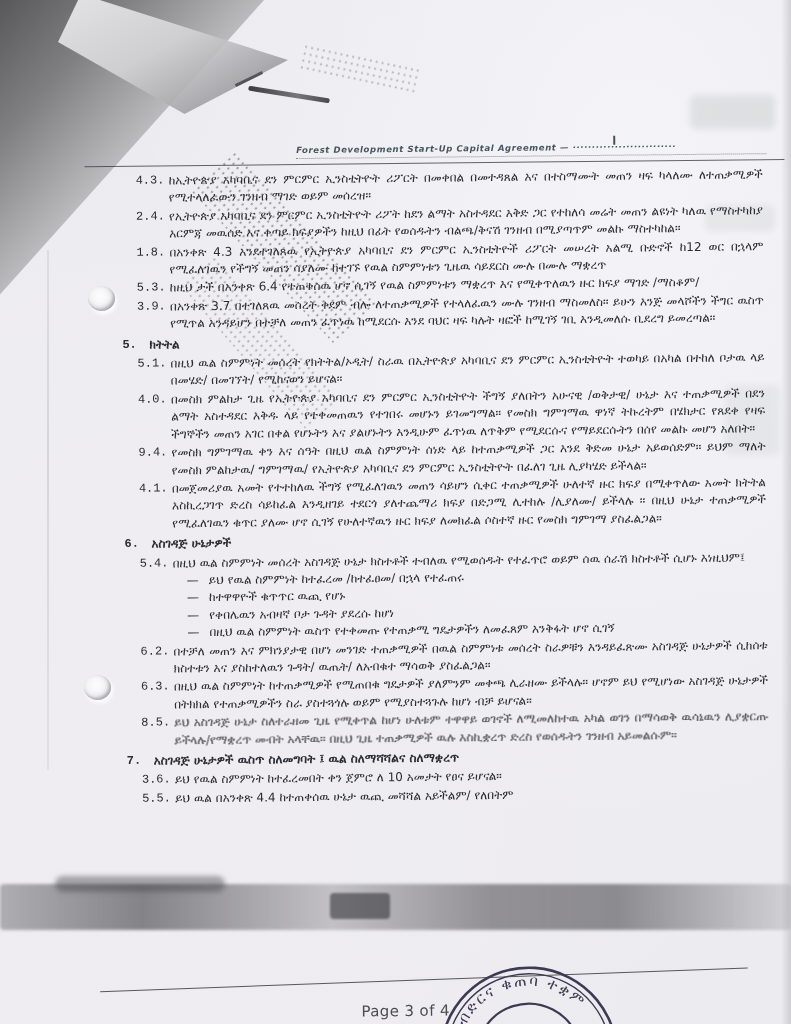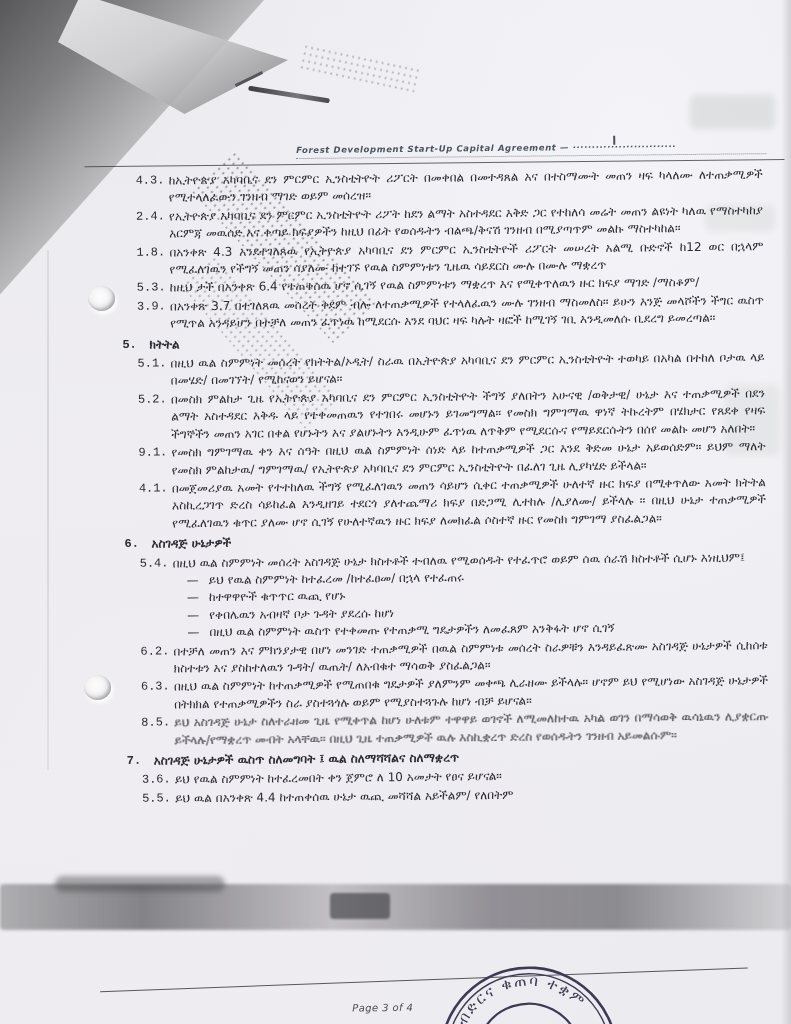--- a/index.html
+++ b/index.html
@@ -98,21 +98,21 @@
       rgba(60,60,64,.55) 78%, rgba(150,150,154,.30) 100%);
     filter:blur(1.6px);border-radius:4px;
   }
   .smudge2{position:absolute;left:55px;top:876px;width:170px;height:16px;
     background:rgba(70,70,74,.45);filter:blur(2.5px);border-radius:8px;}
   .smudge3{position:absolute;left:330px;top:893px;width:60px;height:26px;
     background:rgba(40,40,44,.55);filter:blur(1.2px);border-radius:4px;}
   
   .ftr-rule{position:absolute;left:95px;top:988px;width:648px;height:0;
     border-top:1.4px solid #3c3c42;transform:rotate(-1.5deg);transform-origin:0 0;opacity:.85;}
-  .page-label{position:absolute;left:347px;top:1002px;font-size:10px;color:#4c4c52;letter-spacing:.4px;font-style:italic;}
+  .page-label{position:absolute;left:356px;top:1002px;font-size:15px;color:#4c4c52;letter-spacing:.4px;}
   
   .stamp{position:absolute;left:428px;top:962px;width:190px;height:70px;}
   .stamp svg{overflow:visible;}
 </style>
 </head>
 <body>
 
 <div class="page">
 
   <div class="crease"></div>
@@ -176,27 +176,27 @@
             <div>ክትትል</div>
           </div>
         </div>
         <div class="item sub">
           <span class="num">5.1.</span>
           <div class="body">
             <div>በዚህ ዉል ስምምነት መሰረት የክትትል/ኦዲት/ ስራዉ በኢትዮጵያ አካባቢና ደን ምርምር ኢንስቲትዮት ተወካይ በአካል በተከለ ቦታዉ ላይ በመሄድ/ በመገኘት/ የሚከናወን ይሆናል።</div>
           </div>
         </div>
         <div class="item sub">
-          <span class="num">5.2.</span>
+          <span class="num">4.0.</span>
           <div class="body">
             <div>በመስክ ምልከታ ጊዜ የኢትዮጵያ አካባቢና ደን ምርምር ኢንስቲትዮት ችግኝ ያለበትን አሁናዊ /ወቅታዊ/ ሁኔታ እና ተጠቃሚዎች በደን ልማት አስተዳደር እቅዱ ላይ የተቀመጠዉን የተገበሩ መሆኑን ይገመግማል። የመስክ ግምገማዉ ዋነኛ ትኩረትም በሄክታር የጸደቀ የዛፍ ችግኞችን መጠን አገር በቀል የሆኑትን እና ያልሆኑትን እንዲሁም ፈጥነዉ ለጥቅም የሚደርሱና የማይደርሱትን በሰየ መልኩ መሆን አለበት።</div>
           </div>
         </div>
         <div class="item sub">
-          <span class="num">9.1.</span>
+          <span class="num">9.4.</span>
           <div class="body">
             <div>የመስክ ግምገማዉ ቀን እና ሰዓት በዚህ ዉል ስምምነት ሰነድ ላይ ከተጠቃሚዎች ጋር እንደ ቅድመ ሁኔታ አይወሰድም። ይህም ማለት የመስክ ምልከታዉ/ ግምገማዉ/ የኢትዮጵያ አካባቢና ደን ምርምር ኢንስቲትዮት በፈለገ ጊዜ ሊያካሄድ ይችላል።</div>
           </div>
         </div>
         <div class="item sub">
           <span class="num">4.1.</span>
           <div class="body">
             <div>በመጀመሪያዉ አመት የተተከለዉ ችግኝ የሚፈለገዉን መጠን ሳይሆን ሲቀር ተጠቃሚዎች ሁለተኛ ዙር ክፍያ በሚቀጥለው አመት ክትትል እስኪረጋገጥ ድረስ ሳይከፈል እንዲዘገይ ተደርጎ ያለተጨማሪ ክፍያ በድጋሚ ሊተከሉ /ሊያለሙ/ ይችላሉ ። በዚህ ሁኔታ ተጠቃሚዎች የሚፈለገዉን ቁጥር ያለሙ ሆኖ ሲገኝ የሁለተኛዉን ዙር ክፍያ ለመክፈል ሶስተኛ ዙር የመስክ ግምገማ ያስፈልጋል።</div>
           </div>
         </div>

